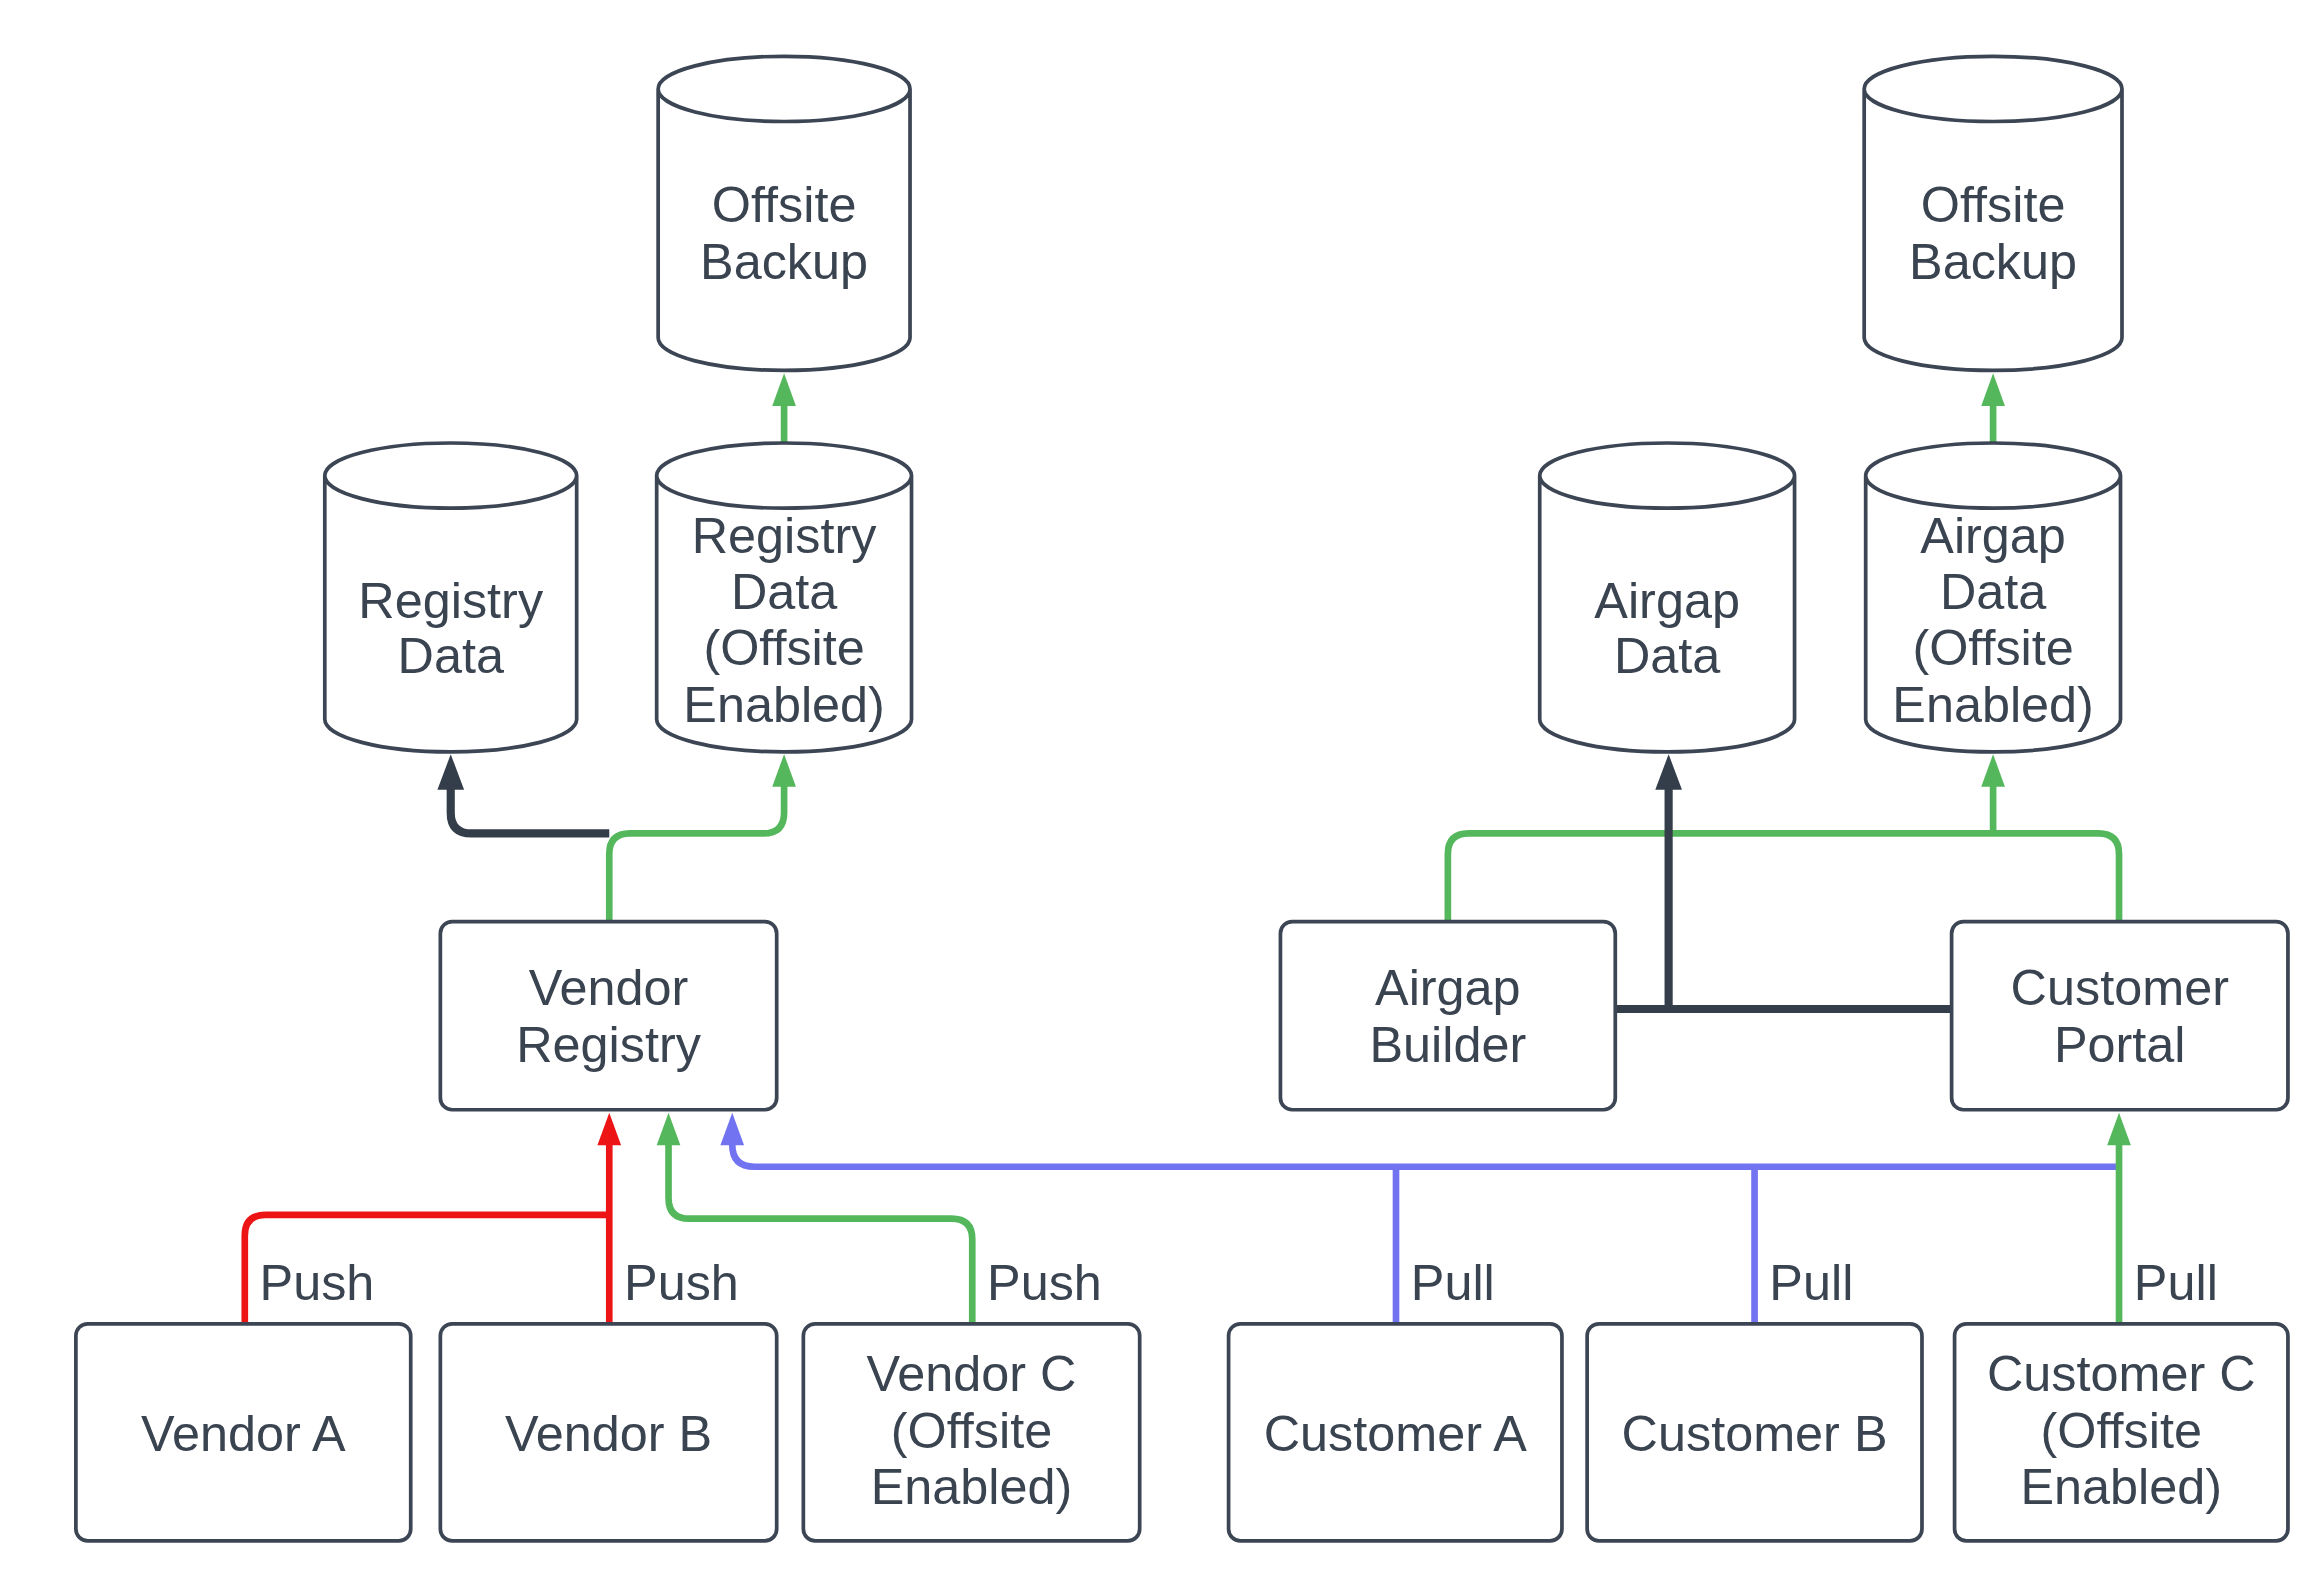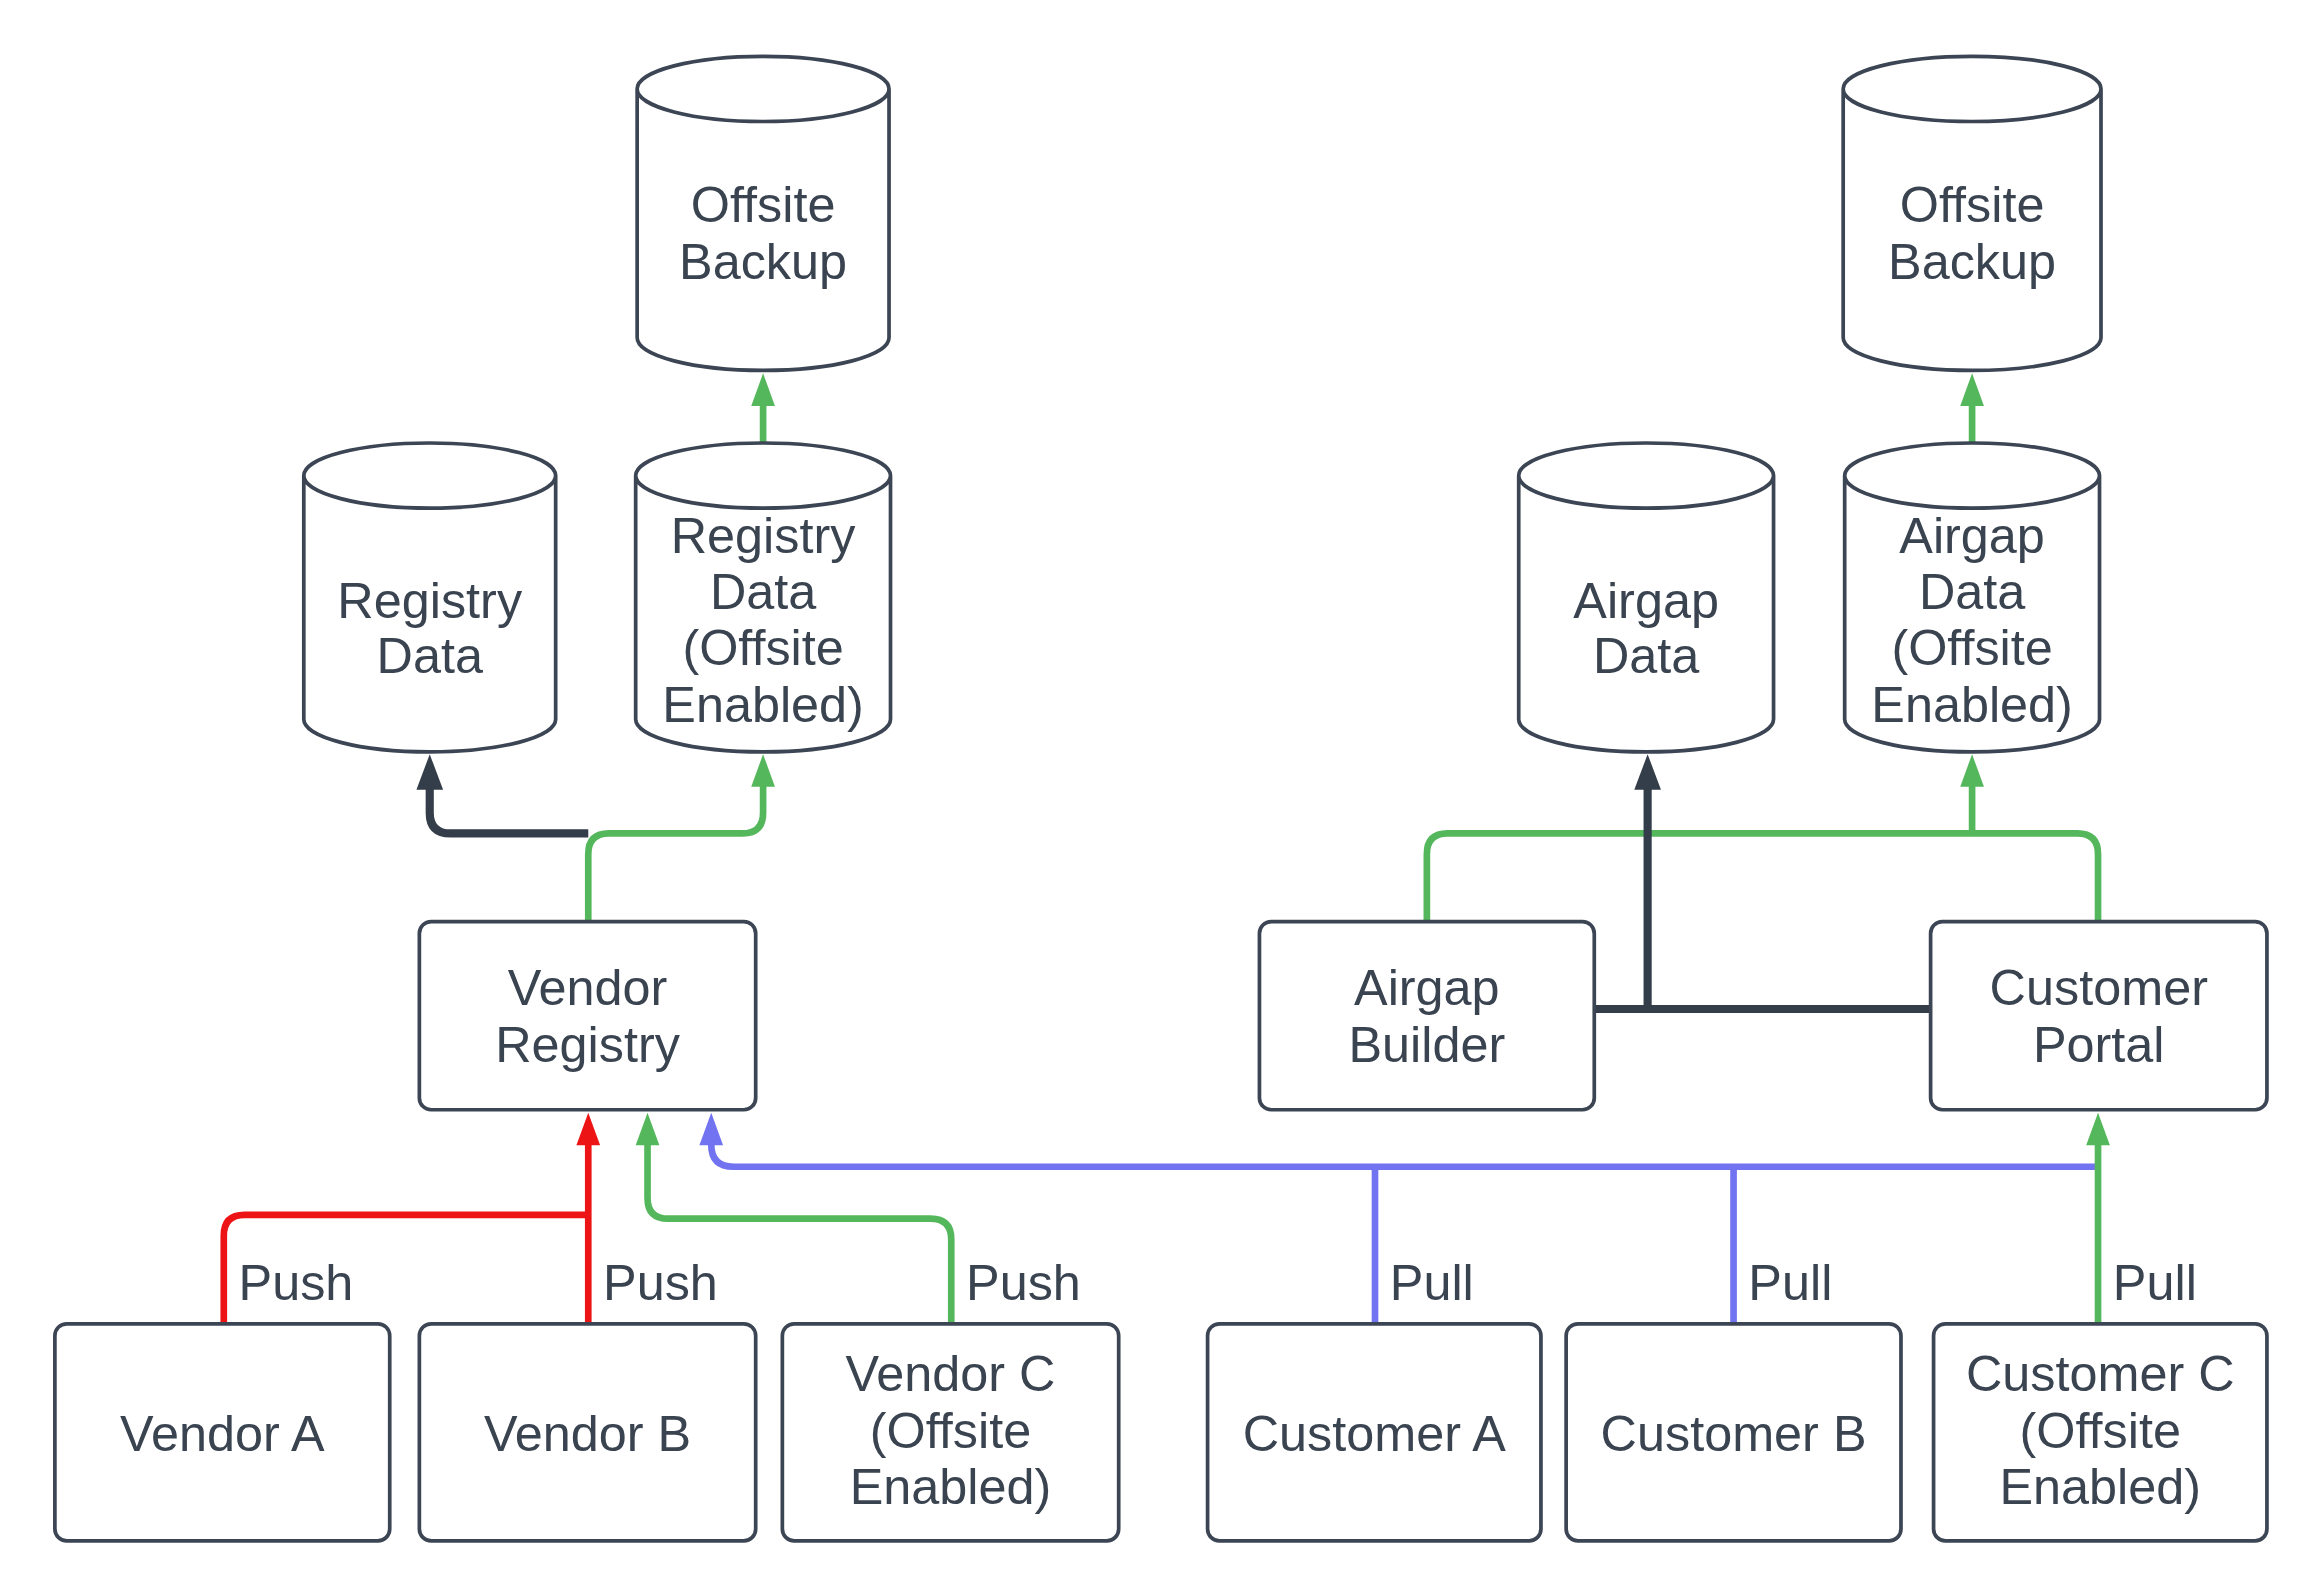--- a/index.html
+++ b/index.html
@@ -4,20 +4,21 @@
 <style>
   html, body {
     margin: 0;
     padding: 0;
     background: var(--c-background, #ffffff);
   }
   .stage {
     width: 2002px;
     height: 1592px;
     background: var(--c-background, #ffffff);
+    padding-left: 21px;
   }
   svg { display: block; }
   .shape {
     fill: #ffffff;
     stroke: var(--c-node_stroke, #3c4554);
     stroke-width: 5;
   }
   .flow {
     fill: none;
     stroke-width: 9;

